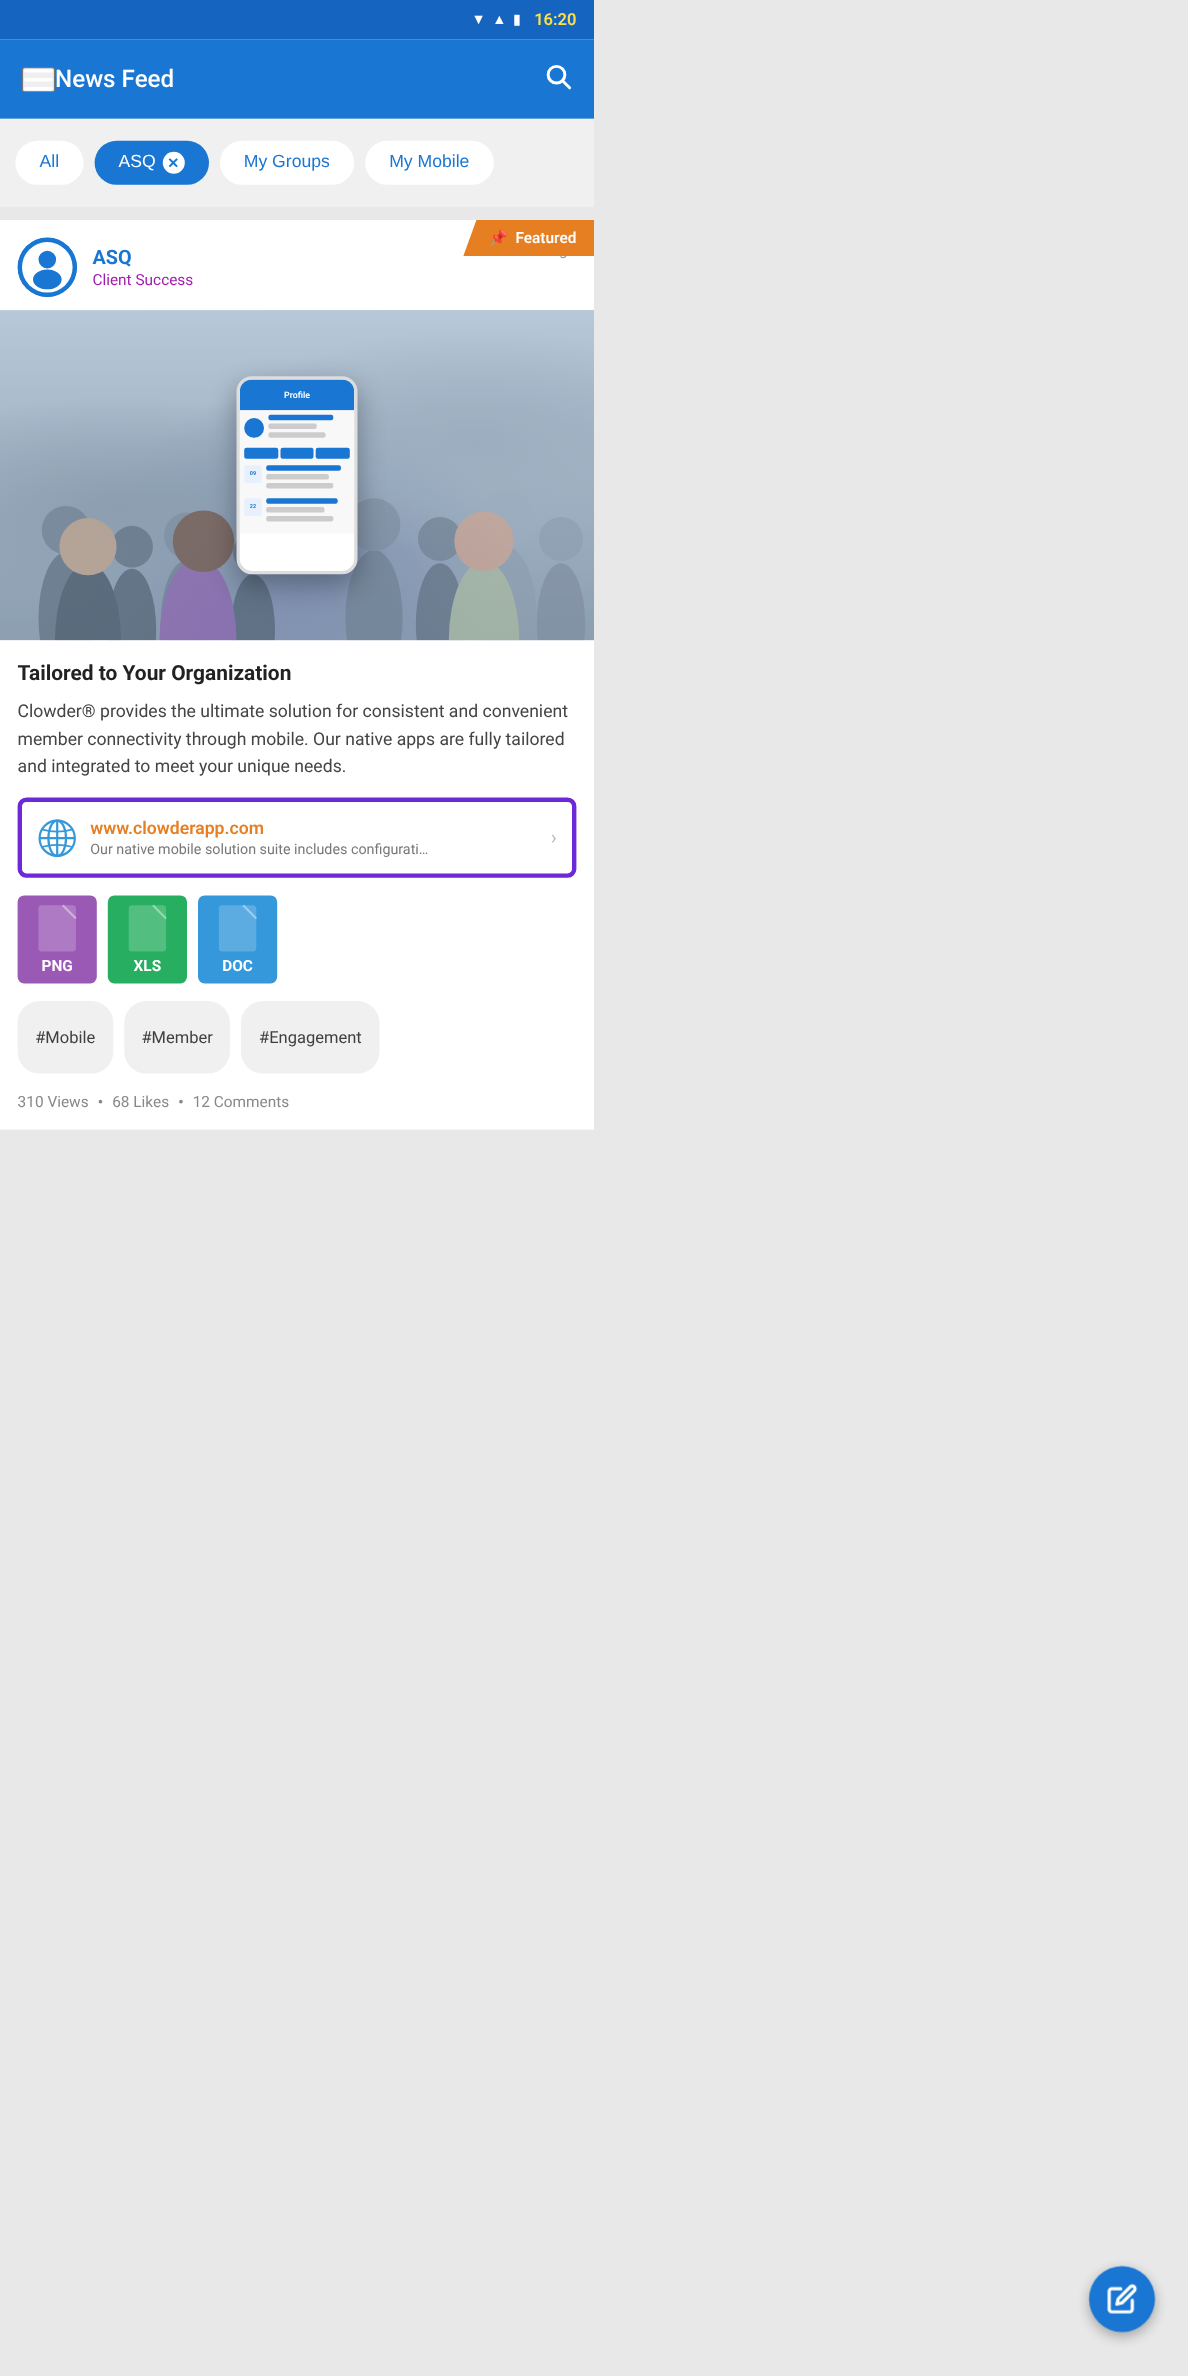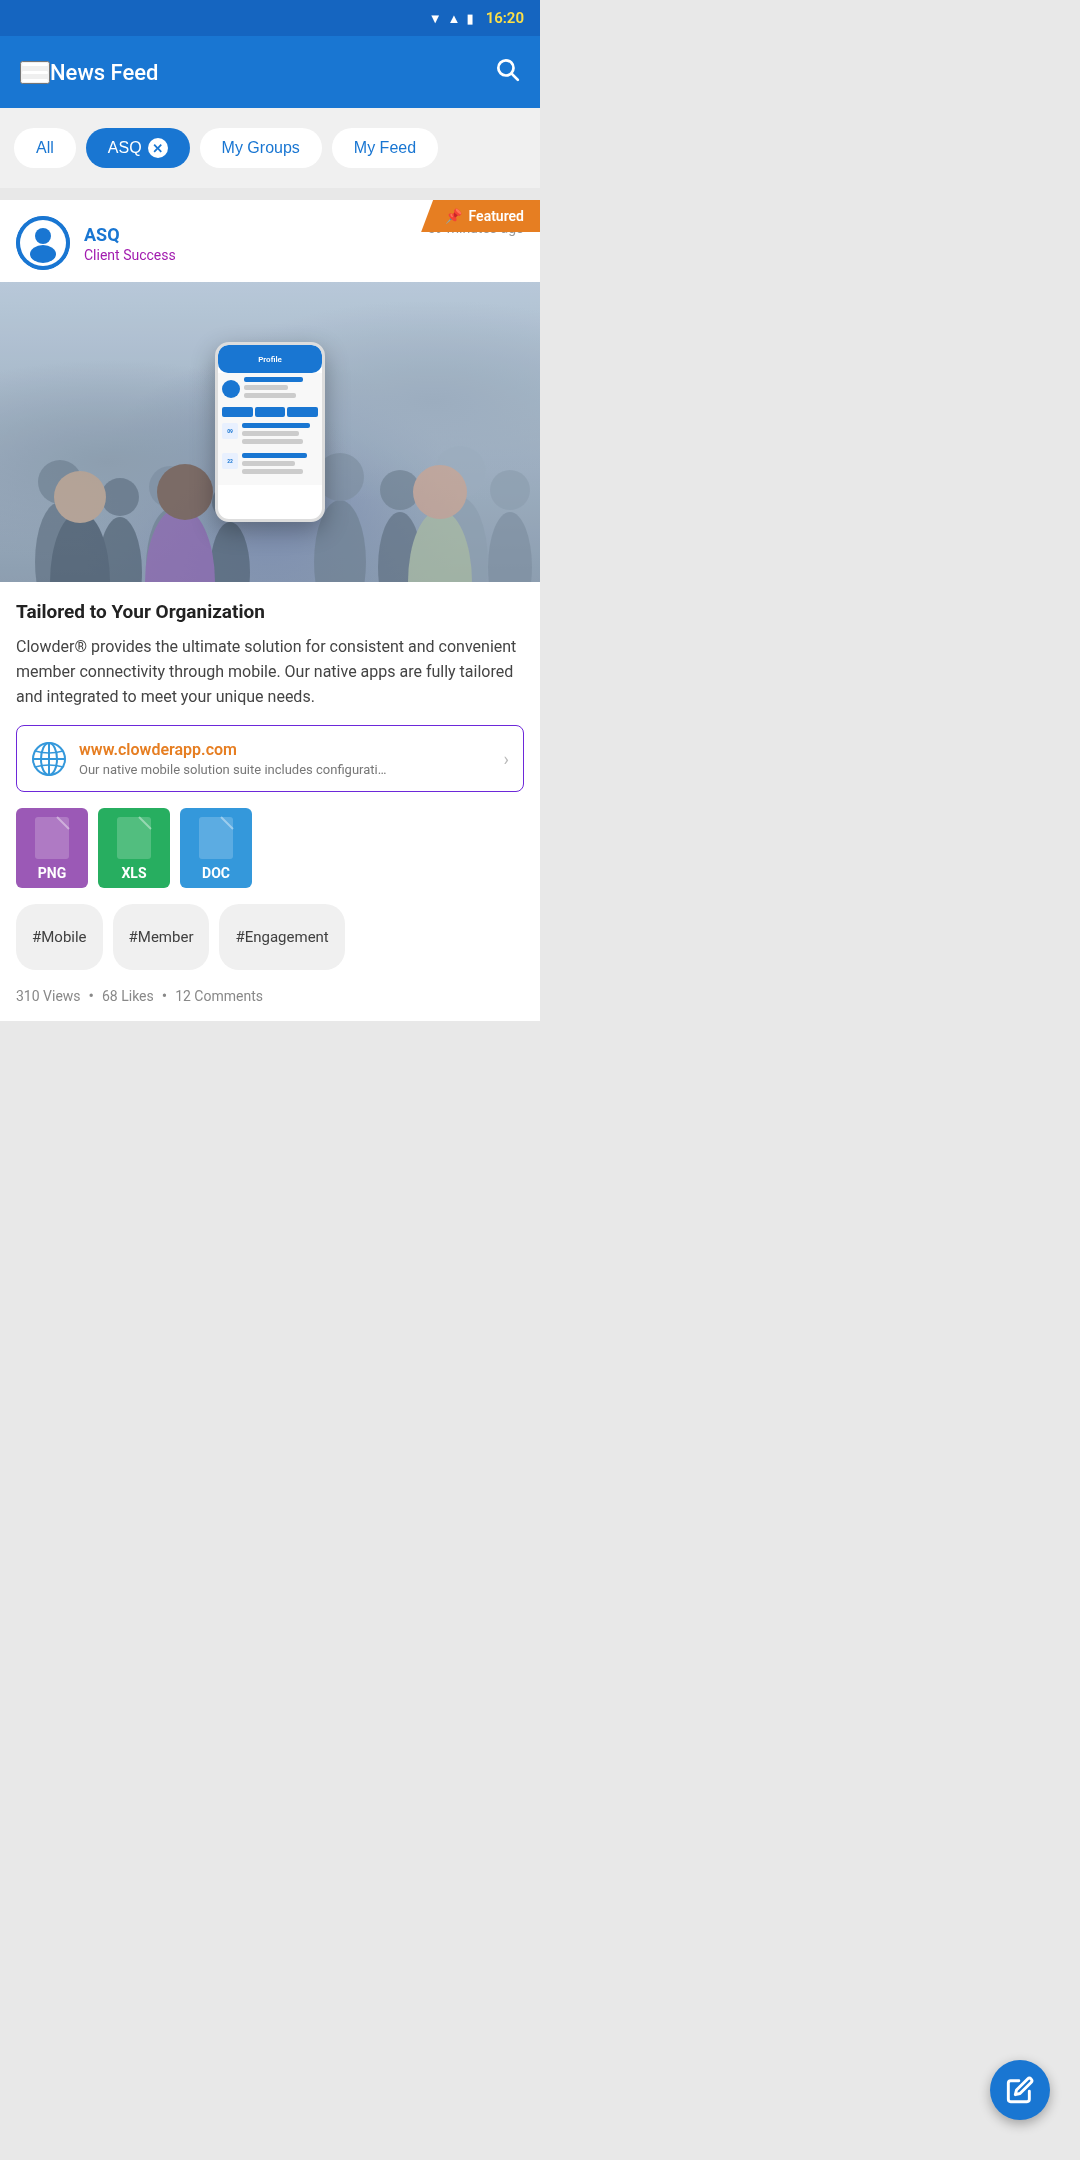--- a/index.html
+++ b/index.html
@@ -212,21 +212,21 @@
     }
     .post-body {
       font-size: 16px;
       color: #444;
       line-height: 1.55;
       margin-bottom: 16px;
     }
 
     
     .link-preview {
-      border: 1px solid #6d28d9;
+      border: 4px solid #6d28d9;
       border-radius: 8px;
       padding: 14px 14px;
       display: flex;
       align-items: center;
       gap: 12px;
       margin-bottom: 16px;
       cursor: pointer;
     }
     .link-preview-content {
       flex: 1;
@@ -348,21 +348,20 @@
     }
     .phone-screen-top {
       background: #1976d2;
       height: 28px;
       display: flex;
       align-items: center;
       justify-content: center;
       font-size: 8px;
       color: white;
       font-weight: 600;
-      border-radius: 10px;
     }
     .phone-screen-body {
       padding: 4px;
       background: #f8f8f8;
     }
     .phone-profile-row {
       display: flex;
       align-items: center;
       gap: 4px;
       margin-bottom: 6px;
@@ -452,21 +451,21 @@
     <span>All</span>
   </button>
   <button class="filter-pill active">
     <span>ASQ</span>
     <span class="close-x">✕</span>
   </button>
   <button class="filter-pill inactive">
     <span>My Groups</span>
   </button>
   <button class="filter-pill inactive">
-    <span>My Feed</span>
+    <span>My Mobile</span>
   </button>
 </div>
 
 <div class="post-card">
 
   <div class="featured-badge">
     <span class="pin-icon">📌</span>
     <span>Featured</span>
   </div>
 

